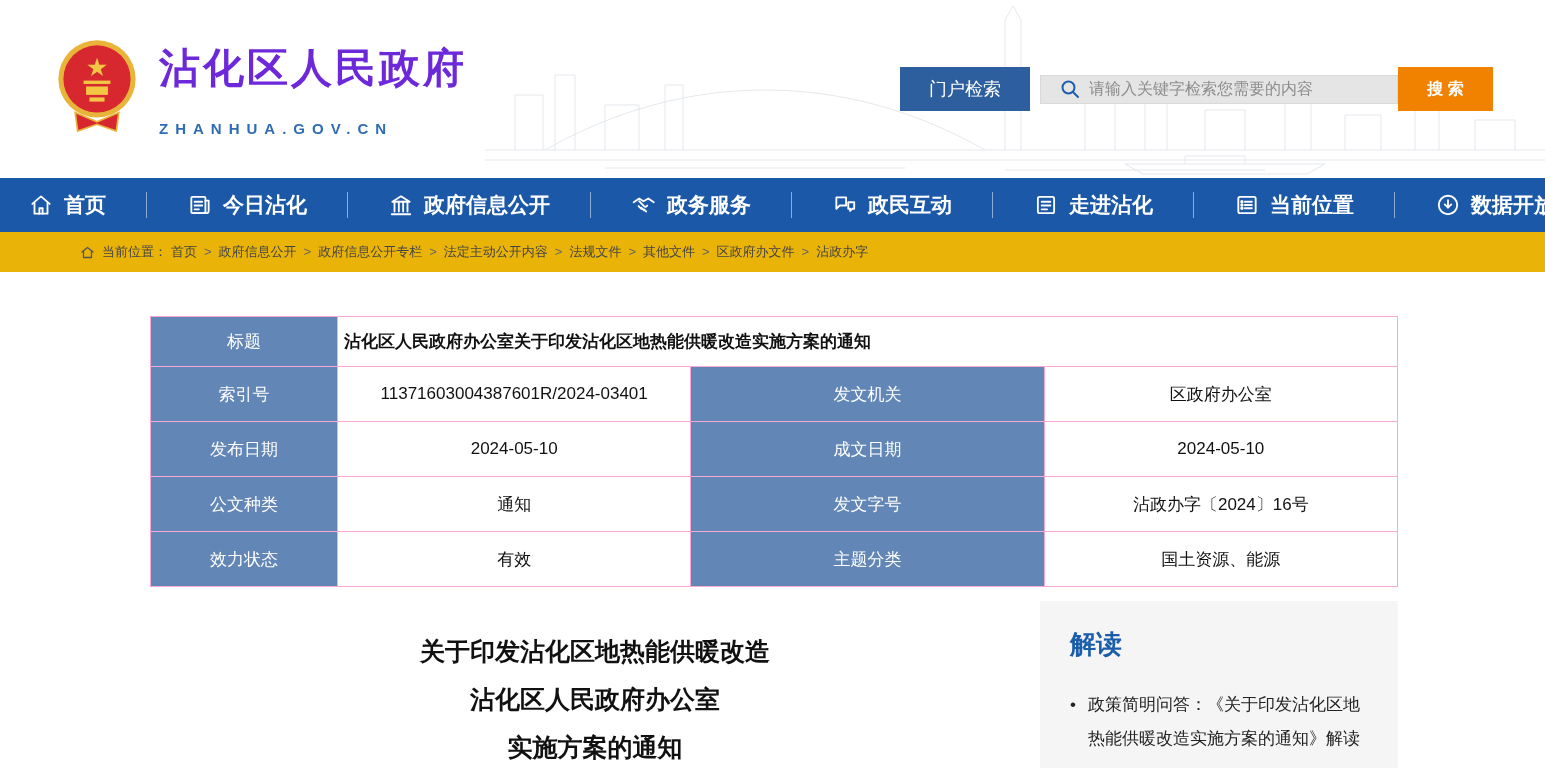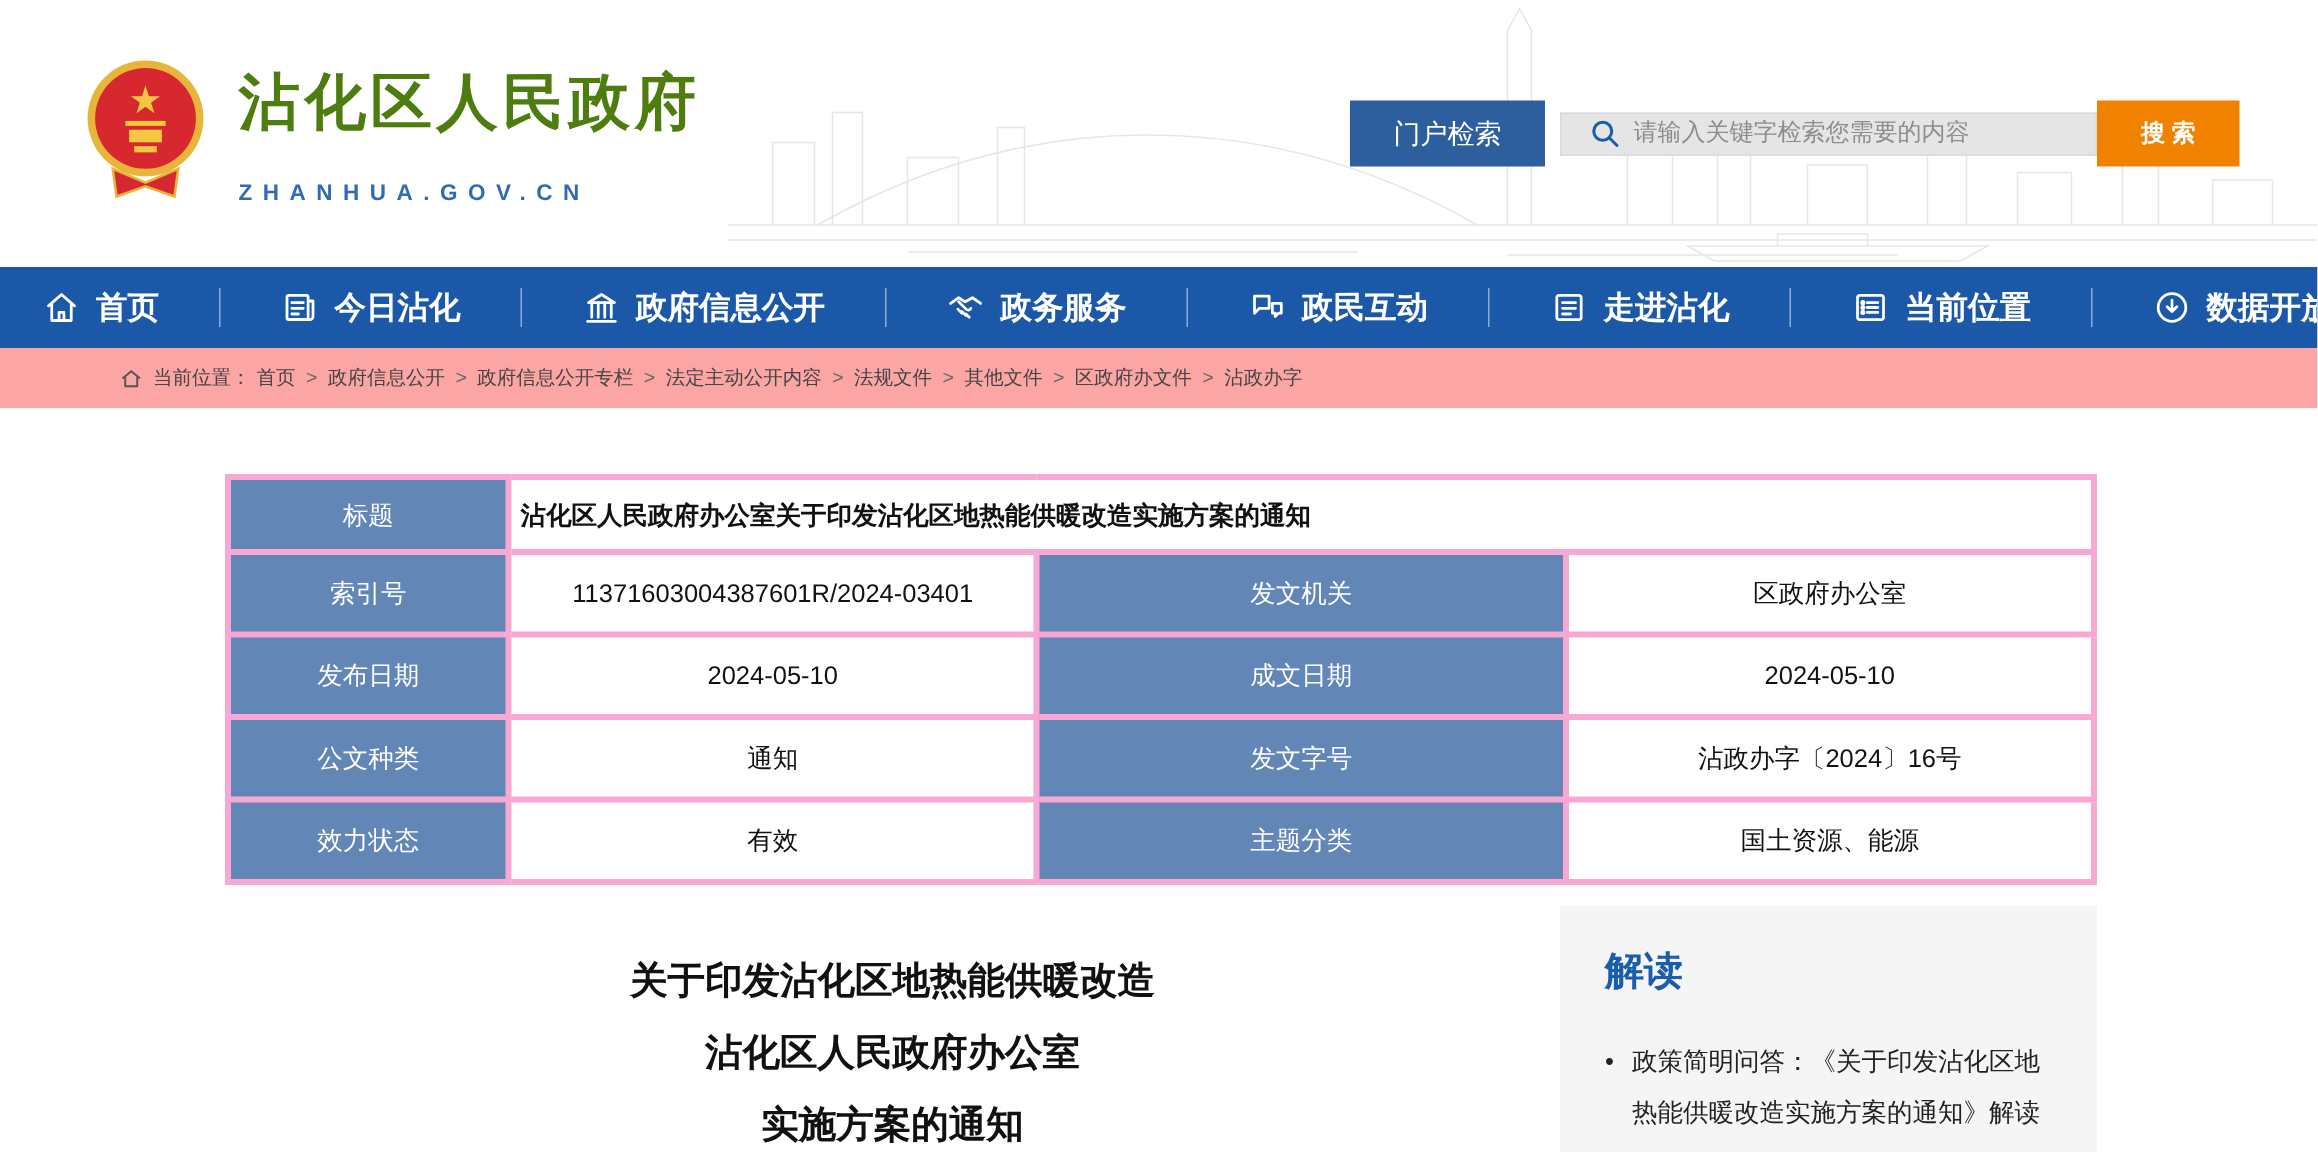--- a/index.html
+++ b/index.html
@@ -6,21 +6,21 @@
   html,body { width:1545px; height:768px; overflow:hidden; background:#fff;
     font-family:"Liberation Sans","DejaVu Sans",sans-serif; }
 
   
   .site-header { position:relative; height:178px; background:#fff; overflow:hidden; }
   .skyline { position:absolute; right:0; top:0; width:1060px; height:178px; opacity:.45; }
   .header-inner { position:relative; z-index:1; height:100%; display:flex;
     align-items:center; justify-content:space-between; padding:0 52px 0 55px; }
   .brand { display:flex; align-items:center; gap:20px; cursor:pointer; }
   .emblem svg { width:84px; height:112px; display:block; }
-  .site-name { font-size:41px; font-weight:bold; color:#4d7c0f; letter-spacing:3px; }
+  .site-name { font-size:41px; font-weight:bold; color:#6d28d9; letter-spacing:3px; }
   .site-domain { font-size:15px; font-weight:bold; color:#2f6cb3; letter-spacing:7px; margin-top:24px; }
   .search-area { display:flex; align-items:center; }
   .portal-btn { width:130px; height:44px; background:#2d5f9e; color:#fff; font-size:18px;
     border:none; margin-right:10px; cursor:pointer; font-family:inherit; }
   .search-box { width:358px; height:29px; background:#e5e5e5; border:1px solid #d9d9d9;
     display:flex; align-items:center; padding:0 18px; }
   .search-box svg { width:22px; height:22px; margin-right:8px; flex:none; }
   .search-box input { flex:1; border:none; outline:none; font-size:16px; color:#333;
     font-family:inherit; background:transparent; }
   .search-box input::placeholder { color:#8d8d8d; }
@@ -29,31 +29,31 @@
 
   
   nav { height:54px; background:#1b58a8; display:flex; align-items:center;
     padding-left:28px; white-space:nowrap; overflow:hidden; }
   .nav-item { display:flex; align-items:center; gap:10px; color:#fff; font-size:21px;
     font-weight:bold; cursor:pointer; flex:none; }
   .nav-item svg { width:26px; height:26px; display:block; }
   .nav-sep { width:1px; height:26px; background:rgba(255,255,255,.5); margin:0 40px; flex:none; }
 
   
-  .breadcrumb-bar { height:40px; background:#fca5a5; display:flex; align-items:center;
+  .breadcrumb-bar { height:40px; background:#eab308; display:flex; align-items:center;
     padding-left:80px; font-size:13px; color:#444; }
   .breadcrumb-bar svg { width:15px; height:15px; margin-right:7px; }
   .crumb-prefix { margin-right:4px; }
   .crumb { cursor:pointer; }
   .crumb:not(:last-child)::after { content:">"; margin:0 7px; color:#666; cursor:default; }
 
   
   main { padding:44px 0 0 150px; }
   table { border-collapse:collapse; width:1248px; table-layout:fixed; }
-  th, td { border:4px solid #f9a8d4; height:55px; font-size:17px; }
+  th, td { border:1px solid #f9a8d4; height:55px; font-size:17px; }
   tr.title-row th, tr.title-row td { height:50px; }
   th { background:#6286b5; color:#fff; font-weight:normal; width:187px; }
   td { color:#111; text-align:center; }
   td.title-val { font-weight:bold; text-align:left; padding-left:6px; font-size:17px; }
 
   
   .content-row { width:1248px; display:flex; margin-top:14px; }
   .article { flex:1; padding-top:26px; }
   .article-title { text-align:center; font-size:25px; font-weight:bold; color:#111; line-height:48px; }
   .interpret-box { width:358px; background:#f5f5f5; padding:26px 30px 40px 30px; min-height:220px; }

